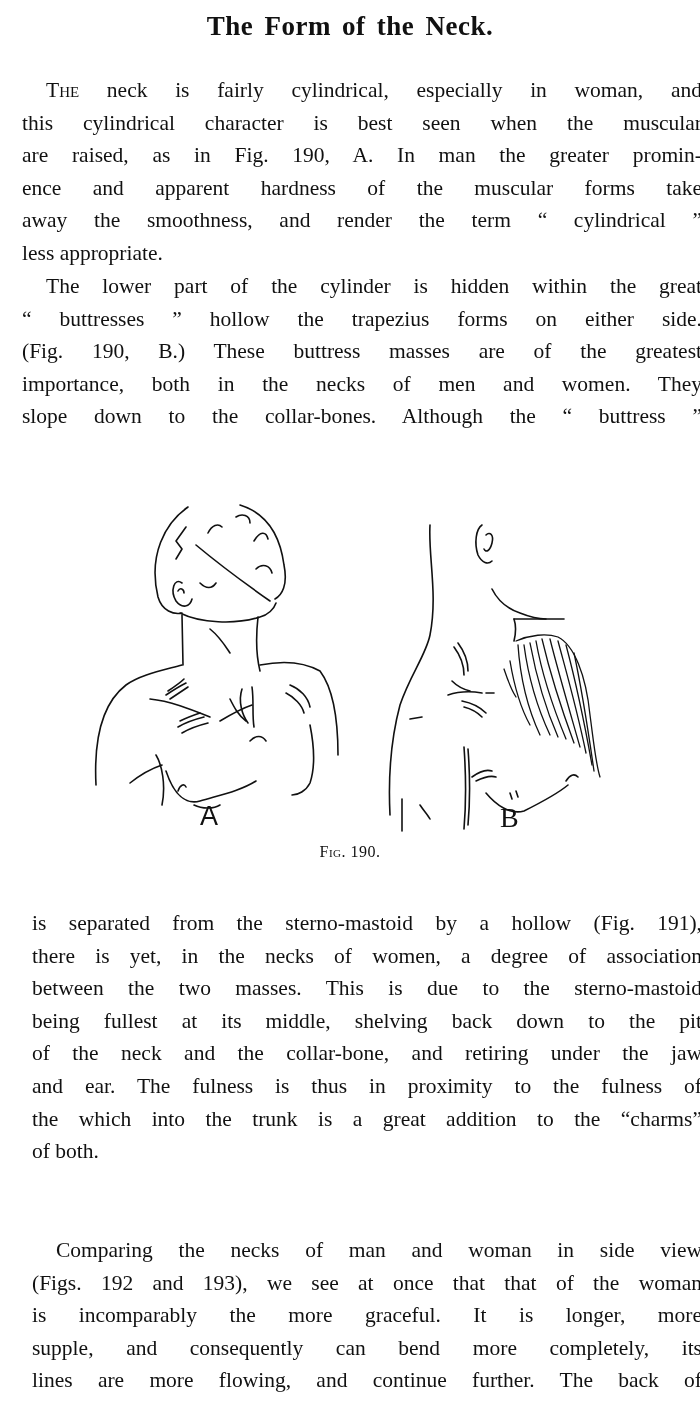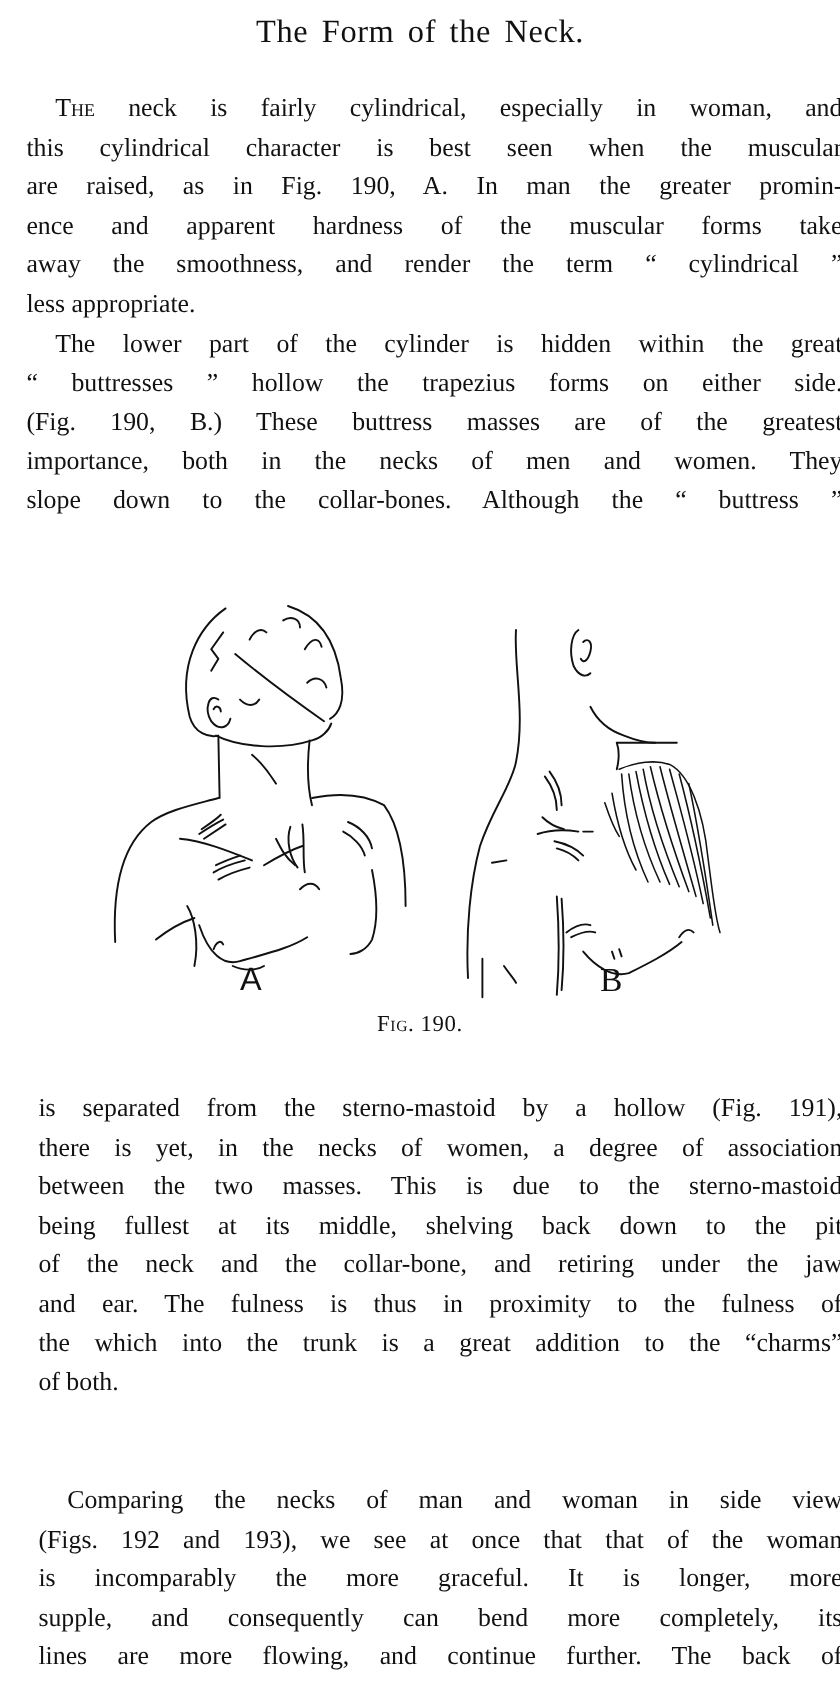--- a/index.html
+++ b/index.html
@@ -19,21 +19,21 @@
       position: absolute;
       top: 8px;
       left: 0;
       width: 700px;
       text-align: center;
       font-size: 27px;
       letter-spacing: 0.5px;
       word-spacing: 4px;
       line-height: 36px;
       margin: 0;
-      font-weight: normal;
+      font-weight: bold;
     }
     .para {
       position: absolute;
       left: 10px;
       width: 680px;
       font-size: 21.5px;
       line-height: 32.6px;
       text-align: justify;
       text-align-last: auto;
       margin: 12px;
@@ -78,21 +78,21 @@
       color: #111;
     }
     #label-a { left: 180px; top: 346px; }
     #label-b { left: 480px; top: 348px; font-family: "Liberation Serif", serif; font-size: 28px; }
     .fig-caption {
       position: absolute;
       left: 0;
       width: 660px;
       top: 388px;
       text-align: center;
-      font-size: 19px;
+      font-size: 16px;
       letter-spacing: 0.5px;
     }
   </style>
 </head>
 <body>
 
 <h1 class="page-title">The Form of the Neck.</h1>
 
 <div class="para" id="p1">
   <span class="line indent"><span class="sc">The</span><span> neck is fairly cylindrical, especially in woman, and</span></span>

